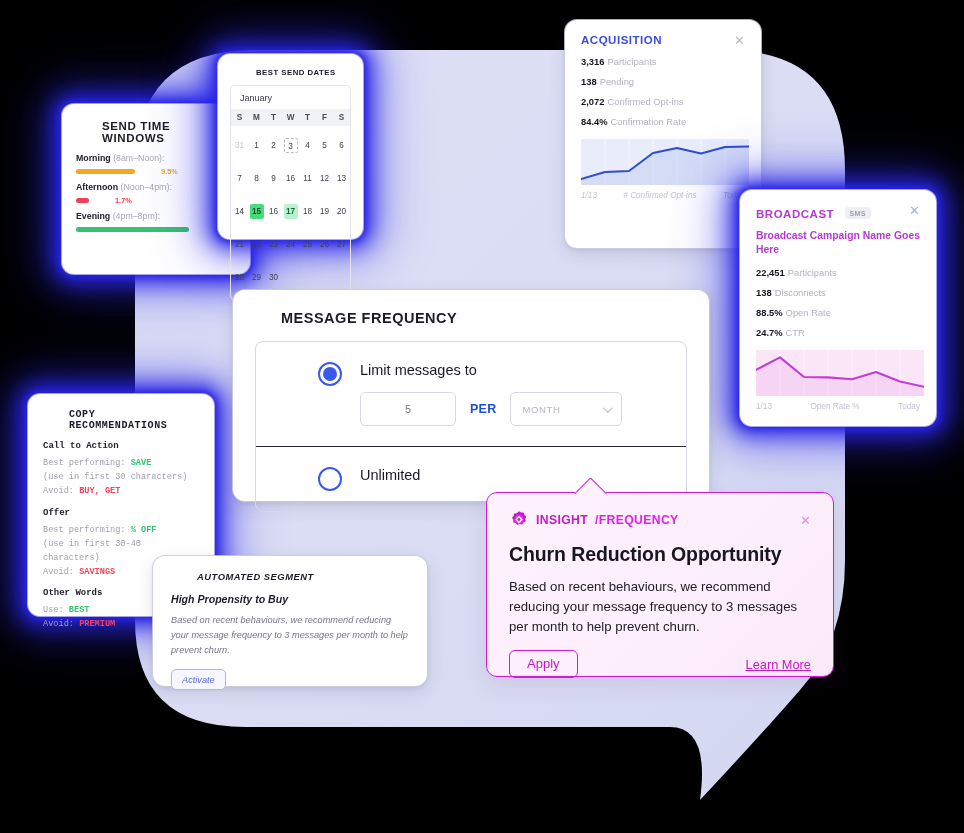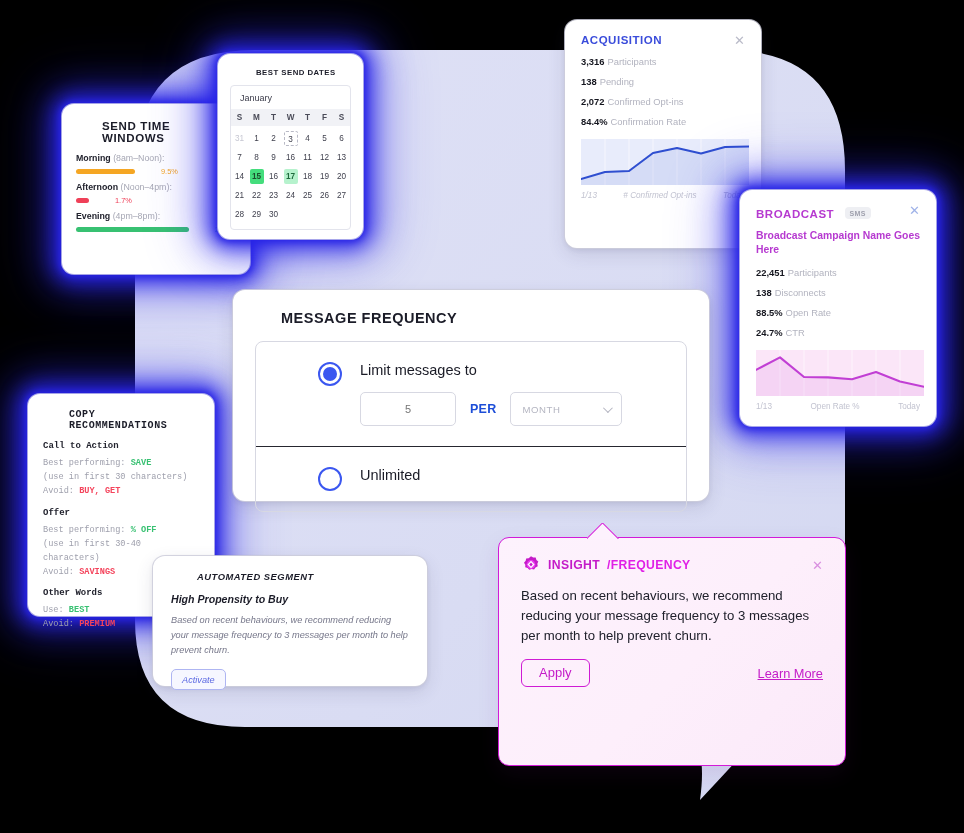--- a/index.html
+++ b/index.html
@@ -40,39 +40,39 @@
 
   
   #send-time-windows { left: 62px; top: 104px; width: 188px; height: 170px; padding: 16px 14px 0 14px; }
   #send-time-windows .card-title { margin-bottom: 9px; }
   .stw-sub { font-size: 8.6px; color: #a6a7b4; line-height: 1.5; margin-bottom: 9px; }
   .stw-row { margin-bottom: 3px; }
   .stw-label { font-size: 8.8px; font-weight: 700; color: #22232e; }
   .stw-label span { font-weight: 400; color: #a6a7b4; }
   .stw-barwrap { display: flex; align-items: center; gap: 6px; height: 16px; }
   .stw-bar { height: 5px; border-radius: 3px; }
-  .stw-val { font-size: 7.4px; font-weight: 400; padding-left: 20px; }
+  .stw-val { font-size: 7.4px; font-weight: 700; padding-left: 20px; }
   .stw-m .stw-bar { width: 76px; background: #f5a623; }
   .stw-m .stw-val { color: #f5a623; }
   .stw-a .stw-bar { width: 14px; background: #ef4058; }
   .stw-a .stw-val { color: #ef4058; }
   .stw-e .stw-bar { width: 140px; background: #38c172; }
   .stw-e .stw-val { color: #38c172; }
 
   
   #best-send-dates { left: 218px; top: 54px; width: 145px; height: 185px; padding: 14px 12px; }
   #best-send-dates .card-title { font-size: 7.8px; letter-spacing: .06em; margin-bottom: 8px; }
   .cal-box { border: 1px solid #e3e4ec; border-radius: 4px; overflow: hidden; }
   .cal-month { font-size: 9px; color: #3c3d4b; padding: 7px 9px 6px; }
   .cal-dow { display: grid; grid-template-columns: repeat(7, 1fr); background: #f1f2f6; }
   .cal-dow div { font-size: 8.2px; font-weight: 700; color: #4a4b58; text-align: center; padding: 4px 0; }
   .cal-grid { display: grid; grid-template-columns: repeat(7, 1fr); padding: 3px 0 5px; }
   .cal-grid div {
     font-size: 8.2px; color: #40414e; text-align: center;
-    height: 15px; line-height: 15px; margin: 2px auto; width: 14px; border-radius: 2px;
+    height: 15px; line-height: 15px; margin: 9px auto; width: 14px; border-radius: 2px;
   }
   .cal-grid div.muted { color: #c6c7d2; }
   .cal-grid div.outline { border: 1px dashed #b9bac6; }
   .cal-grid div.hi-strong { background: #44dd7c; color: #1c4d2d; font-weight: 700; }
   .cal-grid div.hi-soft { background: #b6f2cd; color: #1f6b3c; font-weight: 700; }
   .cal-grid div.blank { visibility: hidden; }
 
   
   #acquisition { left: 565px; top: 20px; width: 196px; height: 228px; padding: 14px 16px 0 16px; overflow: hidden; }
   .panel-head { display: flex; align-items: flex-start; justify-content: space-between; }
@@ -132,25 +132,24 @@
   #automated-segment .card-title { font-size: 9.4px; margin-bottom: 11px; }
   .as-h { font-size: 10.6px; font-weight: 700; color: #1b1c28; margin-bottom: 8px; }
   .as-p { font-size: 9.2px; color: #76778a; line-height: 1.62; }
   .as-btn {
     display: inline-block; margin-top: 11px; border: 1px solid #aeb5f2; border-radius: 5px;
     background: #f6f7ff; color: #5a68e2; font-size: 9.2px; padding: 5px 10px 4px; cursor: pointer;
   }
 
   
   #insight-popover {
-    position: absolute; left: 498px; top: 492px; width: 348px; height: 229px;
+    position: absolute; left: 486px; top: 492px; width: 348px; height: 185px;
     background: linear-gradient(135deg,#fdf2fd 0%,#fdeffb 55%,#fbe9f9 100%);
     border: 1.6px solid #d21ad8; border-radius: 11px; padding: 17px 22px;
     box-shadow: 0 8px 22px rgba(120,30,140,.10);
-    margin-top: 45px;
   }
   .ins-arrow { position: absolute; left: 88px; top: -15px; width: 32px; height: 16px; overflow: hidden; }
   .ins-arrow::before {
     content: ""; position: absolute; left: 4px; top: 4px; width: 22px; height: 22px;
     background: #fdf2fd; border-left: 1.6px solid #d21ad8; border-top: 1.6px solid #d21ad8;
     transform: rotate(45deg);
   }
   .ins-head { display: flex; align-items: center; justify-content: space-between; }
   .ins-kick { display: flex; align-items: center; gap: 7px; font-size: 12.2px; font-weight: 700; letter-spacing: .03em; }
   .ins-kick .k1 { color: #c41bc8; }
@@ -425,18 +424,19 @@
         <path fill="#c41bc8" d="M12 1.6l2.6 1.5 3-.1.9 2.9 2.3 1.9-1.2 2.8 .5 2.9-2.7 1.4-1.7 2.5-2.9-.5-2.9 .9-1.9-2.2-2.9-.9 .1-3-1.6-2.5 2-2.2 .6-2.9 3-.3z"></path>
         <circle cx="12" cy="11.4" r="5.3" fill="#e93cf0"></circle>
         <path fill="#ffffff" d="M12 6.9l4.3 4.5L12 15.9l-4.3-4.5z"></path>
         <path fill="#c41bc8" d="M12 9.1l2.1 2.3L12 13.7l-2.1-2.3z"></path>
       </svg>
       <span class="k1">INSIGHT</span>
       <span class="k2">/FREQUENCY</span>
     </div>
     <div class="x-btn" style="color:#d98fe0">✕</div>
   </div>
+  <div class="ins-title">Churn Reduction Opportunity</div>
   <div class="ins-body">Based on recent behaviours, we recommend reducing your message frequency to 3 messages per month to help prevent churn.</div>
   <div class="ins-foot">
     <button class="ins-apply">Apply</button>
     <span class="ins-learn">Learn More</span>
   </div>
 </div>
 
 </body></html>

